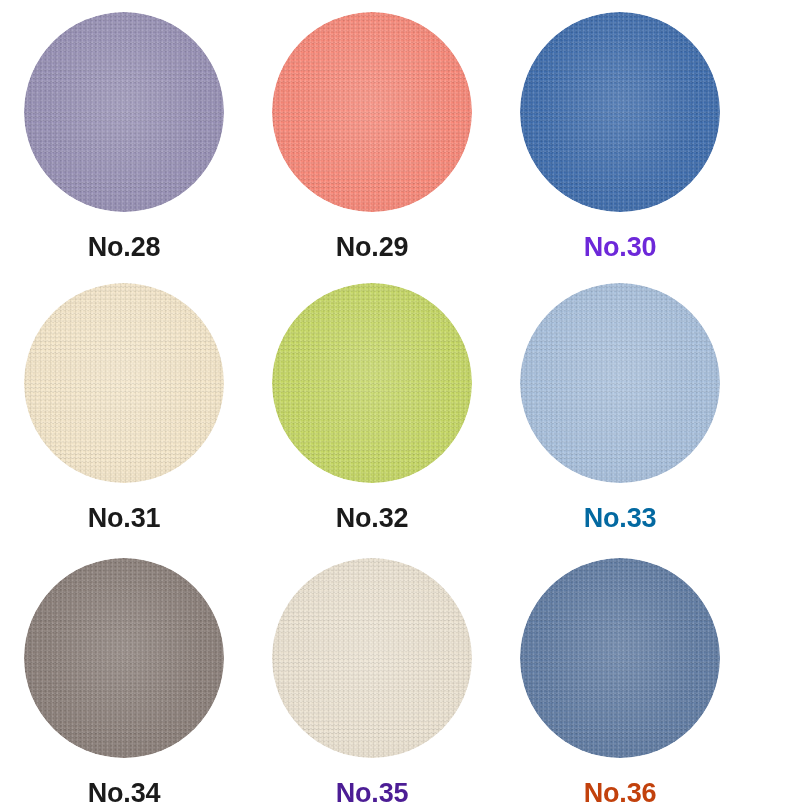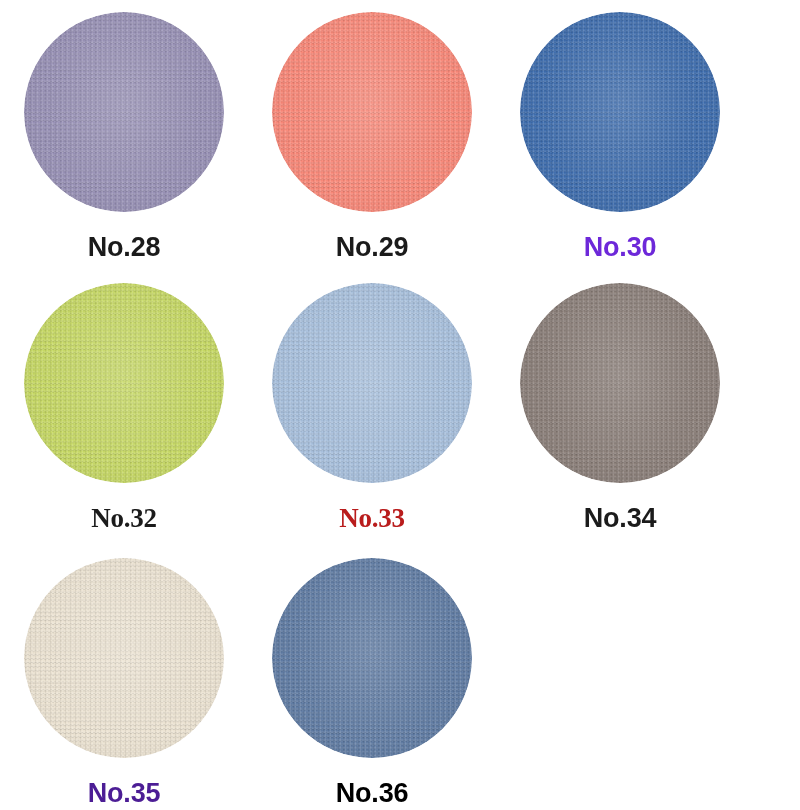--- a/index.html
+++ b/index.html
@@ -158,37 +158,45 @@
 
   <div class="swatch-cell row-1">
     <div class="swatch-disc">
       <div class="base" style="background: rgb(61, 108, 173);"></div>
       <div class="knit"></div>
       <div class="shade"></div>
     </div>
     <div class="swatch-label" style="color: #6d28d9;">No.30</div>
   </div>
 
-
   <div class="swatch-cell row-2">
     <div class="swatch-disc">
+      <div class="base" style="background: rgb(245, 231, 202);"></div>
+      <div class="knit"></div>
+      <div class="shade"></div>
+    </div>
+    <div class="swatch-label" style="color: rgb(27, 27, 27);">No.31</div>
+  </div>
+
+  <div class="swatch-cell row-2">
+    <div class="swatch-disc">
       <div class="base" style="background: rgb(198, 216, 100);"></div>
       <div class="knit"></div>
       <div class="shade"></div>
     </div>
-    <div class="swatch-label" style="color: rgb(27, 27, 27); font-family: Liberation Serif, serif;">No.32</div>
+    <div class="swatch-label" style="color: rgb(27, 27, 27);">No.32</div>
   </div>
 
   <div class="swatch-cell row-2">
     <div class="swatch-disc">
       <div class="base" style="background: rgb(168, 192, 221);"></div>
       <div class="knit"></div>
       <div class="shade"></div>
     </div>
-    <div class="swatch-label" style="color: #b91c1c; font-family: Liberation Serif, serif;">No.33</div>
+    <div class="swatch-label" style="color: #0369a1;">No.33</div>
   </div>
 
   <div class="swatch-cell row-3">
     <div class="swatch-disc">
       <div class="base" style="background: rgb(138, 126, 120);"></div>
       <div class="knit"></div>
       <div class="shade"></div>
     </div>
     <div class="swatch-label" style="color: rgb(27, 27, 27); text-align: center;">No.34</div>
   </div>
@@ -201,16 +209,16 @@
     </div>
     <div class="swatch-label" style="color: #4c1d95;">No.35</div>
   </div>
 
   <div class="swatch-cell row-3">
     <div class="swatch-disc">
       <div class="base" style="background: rgb(95, 123, 163);"></div>
       <div class="knit"></div>
       <div class="shade"></div>
     </div>
-    <div class="swatch-label" style="color: #000000;">No.36</div>
+    <div class="swatch-label" style="color: #c2410c;">No.36</div>
   </div>
 
 </div>
 
 </body></html>

